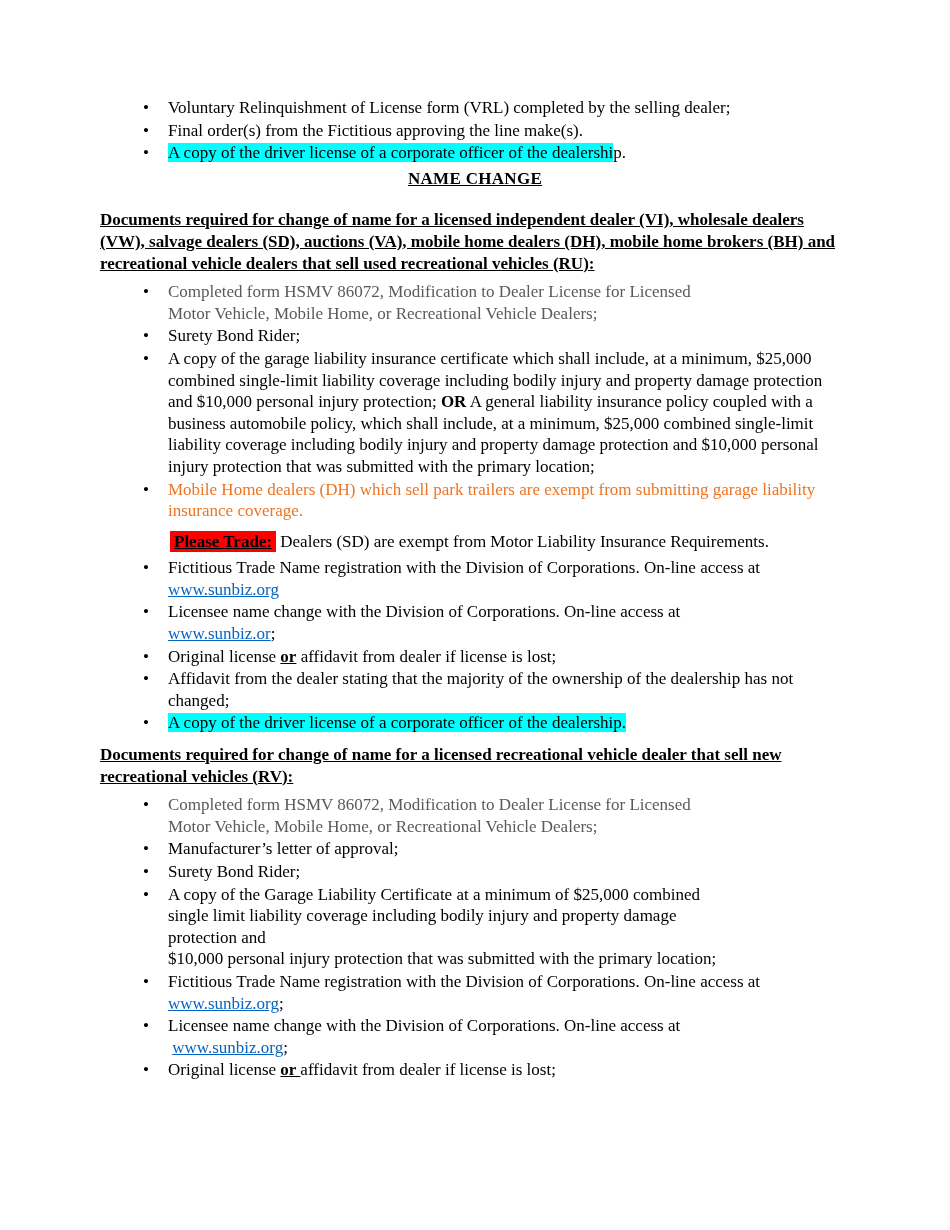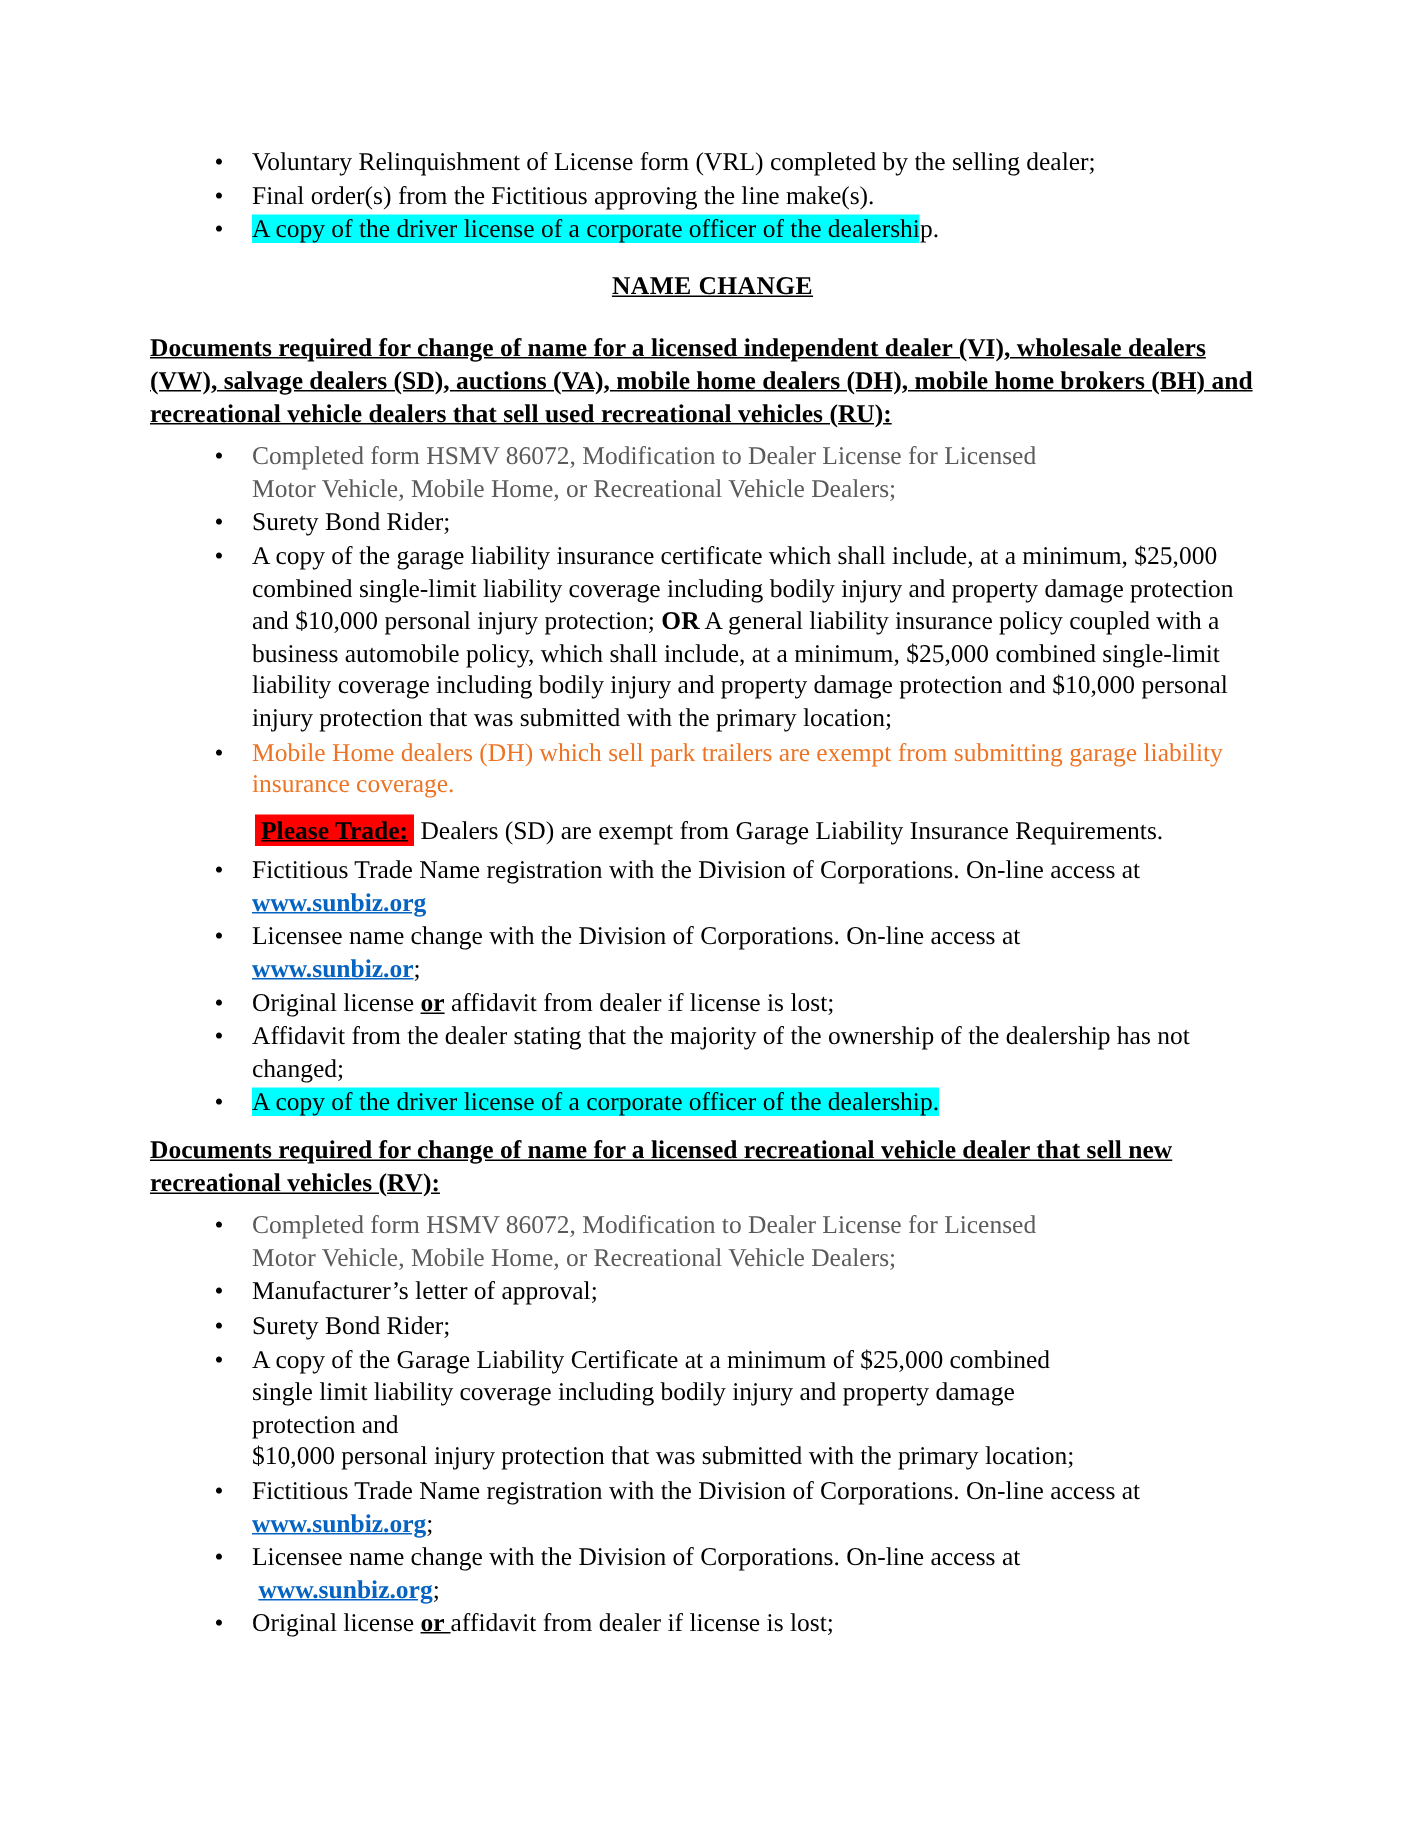--- a/index.html
+++ b/index.html
@@ -26,40 +26,40 @@
     content: "\2022";
     position: absolute;
     left: 43px;
     top: 0;
   }
 
   .title {
     text-align: center;
     font-weight: bold;
     text-decoration: underline;
-    margin: 16px 0 20px 0;
+    margin: 4px 0 20px 0;
     letter-spacing: 0.3px;
   }
   .heading {
     font-weight: bold;
     text-decoration: underline;
     margin: 10px 0 7px 0;
   }
   .note-line {
     padding-left: 70px;
     margin: 9px 0 5px 0;
     white-space: pre-wrap;
   }
 
   .seg { white-space: pre-wrap; }
   .seg.b  { font-weight: bold; }
   .seg.bu { font-weight: bold; text-decoration: underline; }
   .seg.gray   { color: var(--gray, #5a5a5a); }
   .seg.orange { color: var(--orange, #ED7424); }
-  .seg.link   { color: var(--link, #0563C1); text-decoration: underline; cursor: pointer; font-weight: bold; }
+  .seg.link   { color: var(--link, #0563C1); text-decoration: underline; cursor: pointer; }
   .seg.hl-cyan { background: var(--cyan, #00FFFF); }
   .seg.note {
     background: var(--red, #FF0000);
     color: #000000;
     font-weight: bold;
     text-decoration: underline;
     padding: 1px 4px;
   }
 </style>
 </head>
@@ -73,21 +73,21 @@
     </ul>
     <p class="title">NAME CHANGE</p>
     <p class="heading">Documents required for change of name for a licensed independent dealer (VI), wholesale dealers (VW), salvage dealers (SD), auctions (VA), mobile home dealers (DH), mobile home brokers (BH) and recreational vehicle dealers that sell used recreational vehicles (RU):</p>
     <ul class="bullets">
       <li><span class="seg gray">Completed form HSMV 86072, Modification to Dealer License for Licensed
 Motor Vehicle, Mobile Home, or Recreational Vehicle Dealers;</span></li>
       <li><span class="seg">Surety Bond Rider;</span></li>
       <li><span class="seg">A copy of the garage liability insurance certificate which shall include, at a minimum, $25,000 combined single-limit liability coverage including bodily injury and property damage protection and $10,000 personal injury protection; </span><span class="seg b">OR</span><span class="seg"> A general liability insurance policy coupled with a business automobile policy, which shall include, at a minimum, $25,000 combined single-limit liability coverage including bodily injury and property damage protection and $10,000 personal injury protection that was submitted with the primary location;</span></li>
       <li><span class="seg orange">Mobile Home dealers (DH) which sell park trailers are exempt from submitting garage liability insurance coverage.</span></li>
     </ul>
-    <p class="note-line"><span class="seg note">Please Trade:</span><span class="seg"> Dealers (SD) are exempt from Garage Liability Insurance Requirements.</span></p>
+    <p class="note-line"><span class="seg note">Please Trade:</span><span class="seg"> Dealers (SD) are exempt from Motor Liability Insurance Requirements.</span></p>
     <ul class="bullets">
       <li><span class="seg">Fictitious Trade Name registration with the Division of Corporations. On-line access at
 </span><a class="seg link">www.sunbiz.org</a></li>
       <li><span class="seg">Licensee name change with the Division of Corporations. On-line access at
 </span><a class="seg link">www.sunbiz.or</a><span class="seg">;</span></li>
       <li><span class="seg">Original license </span><span class="seg bu">or</span><span class="seg"> affidavit from dealer if license is lost;</span></li>
       <li><span class="seg">Affidavit from the dealer stating that the majority of the ownership of the dealership has not changed;</span></li>
       <li><span class="seg hl-cyan">A copy of the driver license of a corporate officer of the dealership.</span></li>
     </ul>
     <p class="heading">Documents required for change of name for a licensed recreational vehicle dealer that sell new recreational vehicles (RV):</p>

